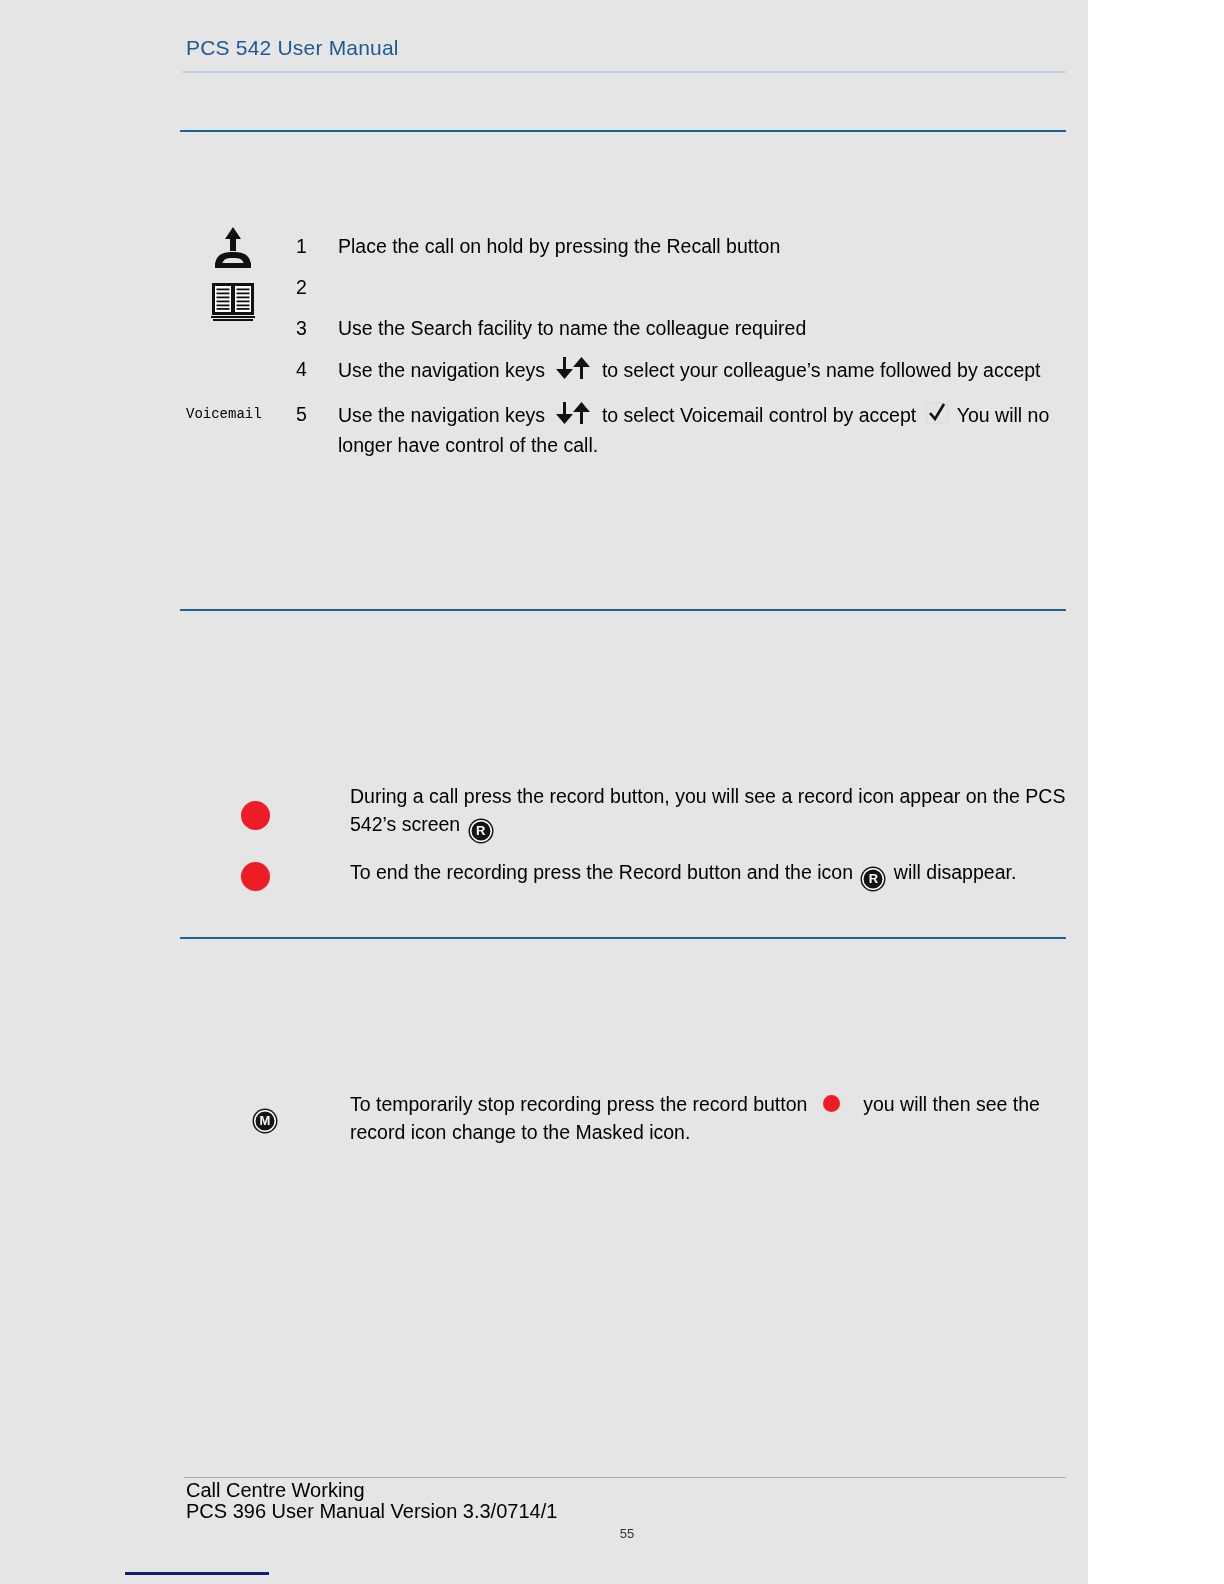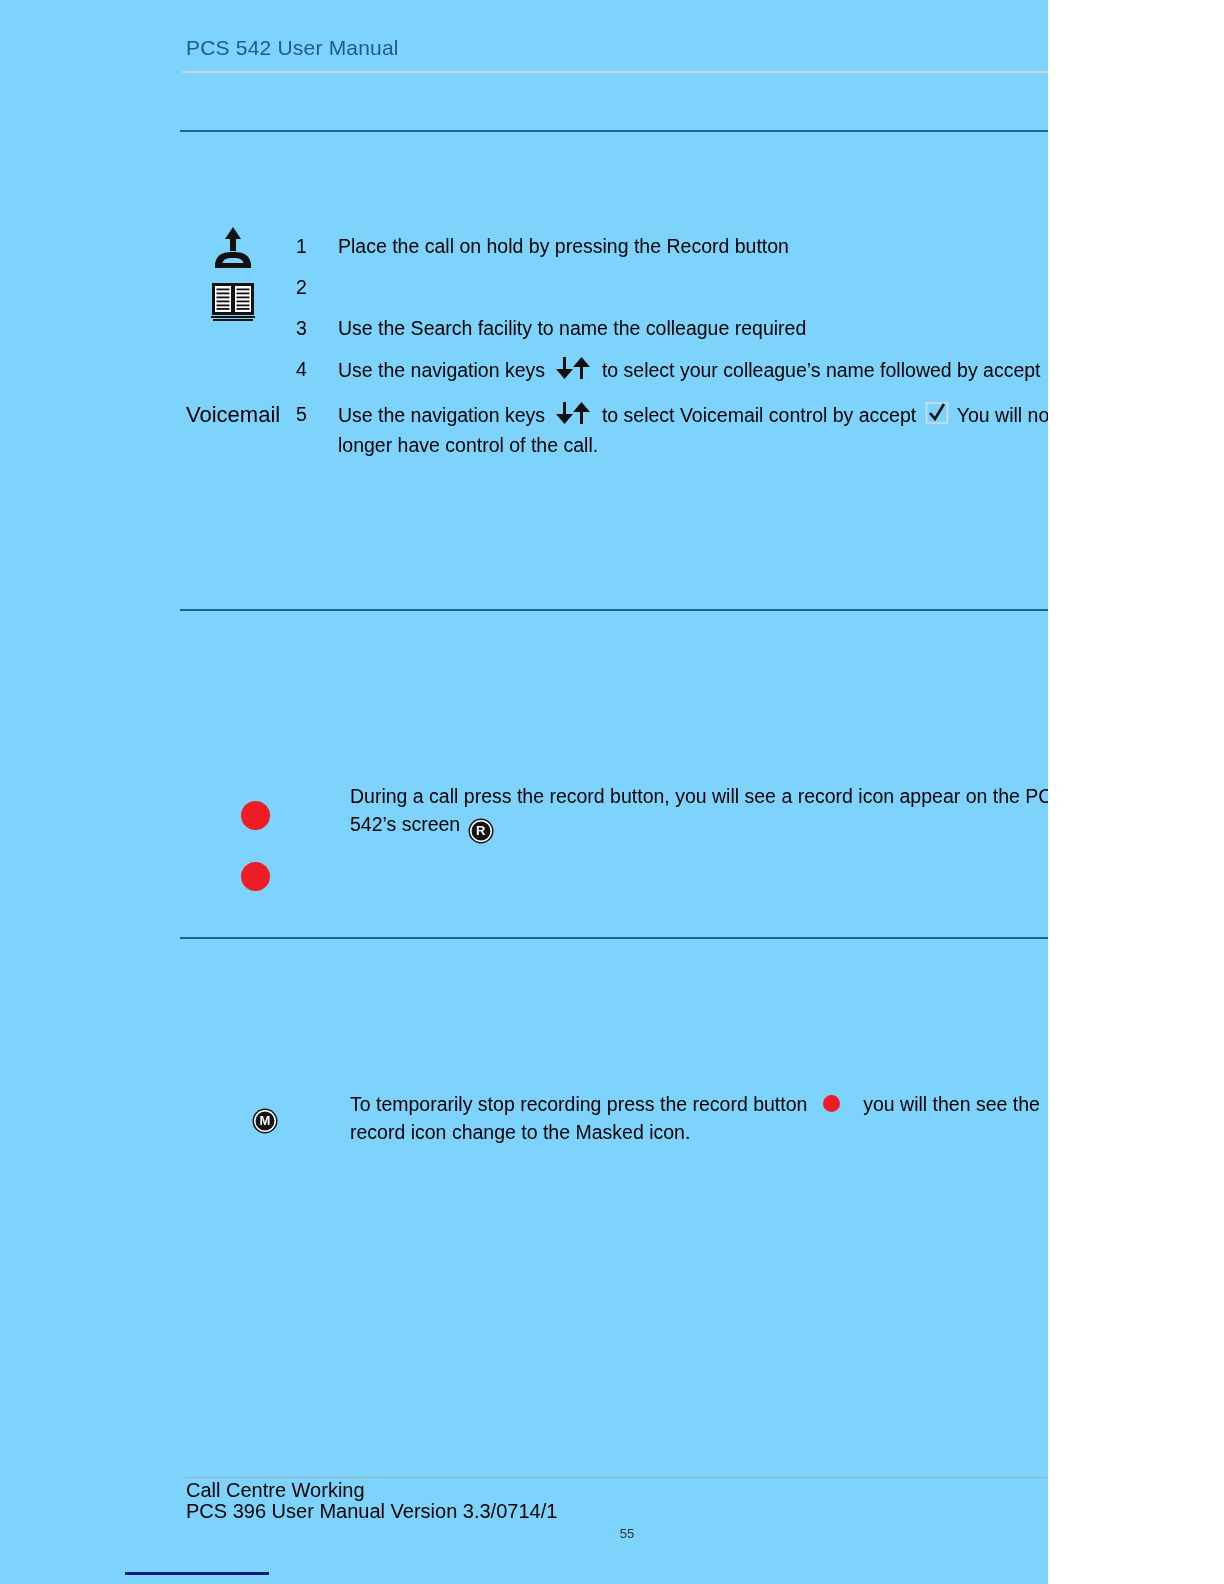--- a/index.html
+++ b/index.html
@@ -8,22 +8,23 @@
     background: #ffffff;
   }
   body {
     font-family: "Liberation Sans", sans-serif;
     color: #000000;
   }
   .page {
     position: relative;
     width: 1048px;
     height: 1584px;
-    background: #7dd3fc;
+    background: #e5e5e5;
     overflow: hidden;
+    padding-left: 40px;
   }
 
   
   .header {
     position: absolute;
     left: 186px;
     top: 36px;
     width: 880px;
   }
   .header-title {
@@ -99,22 +100,23 @@
     align-items: flex-start;
     margin-bottom: 14px;
     font-size: 19.5px;
     line-height: 27px;
   }
   .step-side {
     position: absolute;
     left: 0px;
     top: 0px;
     width: 96px;
-    font-size: 22px;
+    font-size: 14px;
     line-height: 27px;
+    font-family: Liberation Mono, monospace;
   }
   .step-num {
     width: 30px;
     margin-left: 110px;
     flex: 0 0 auto;
     font-size: 19.5px;
   }
   .step-text {
     flex: 1 1 auto;
     padding-left: 12px;
@@ -273,21 +275,21 @@
           <rect x="3" y="38" width="40" height="2" fill="#111111"></rect>
         </svg>
       </span>
     </div>
 
     <div class="steps-list">
 
       <div class="step-row">
         <span class="step-side"></span>
         <span class="step-num">1</span>
-        <span class="step-text">Place the call on hold by pressing the Record button</span>
+        <span class="step-text">Place the call on hold by pressing the Recall button</span>
       </div>
 
       <div class="step-row">
         <span class="step-side"></span>
         <span class="step-num">2</span>
       </div>
 
       <div class="step-row">
         <span class="step-side"></span>
         <span class="step-num">3</span>
@@ -345,20 +347,25 @@
       <span class="bullet-text">
         <span>During a call press the record button, you will see a record icon appear on the PCS 542’s screen</span>
         <span class="badge">R</span>
       </span>
     </div>
 
     <div class="bullet-row">
       <span class="bullet-col">
         <span class="dot-red"></span>
       </span>
+      <span class="bullet-text">
+        <span>To end the recording press the Record button and the icon</span>
+        <span class="badge">R</span>
+        <span>will disappear.</span>
+      </span>
     </div>
 
   </div>
 
   <div class="rule-strong rule-3"></div>
 
   <div class="dept-block">
 
 
     <div class="bullet-row">

